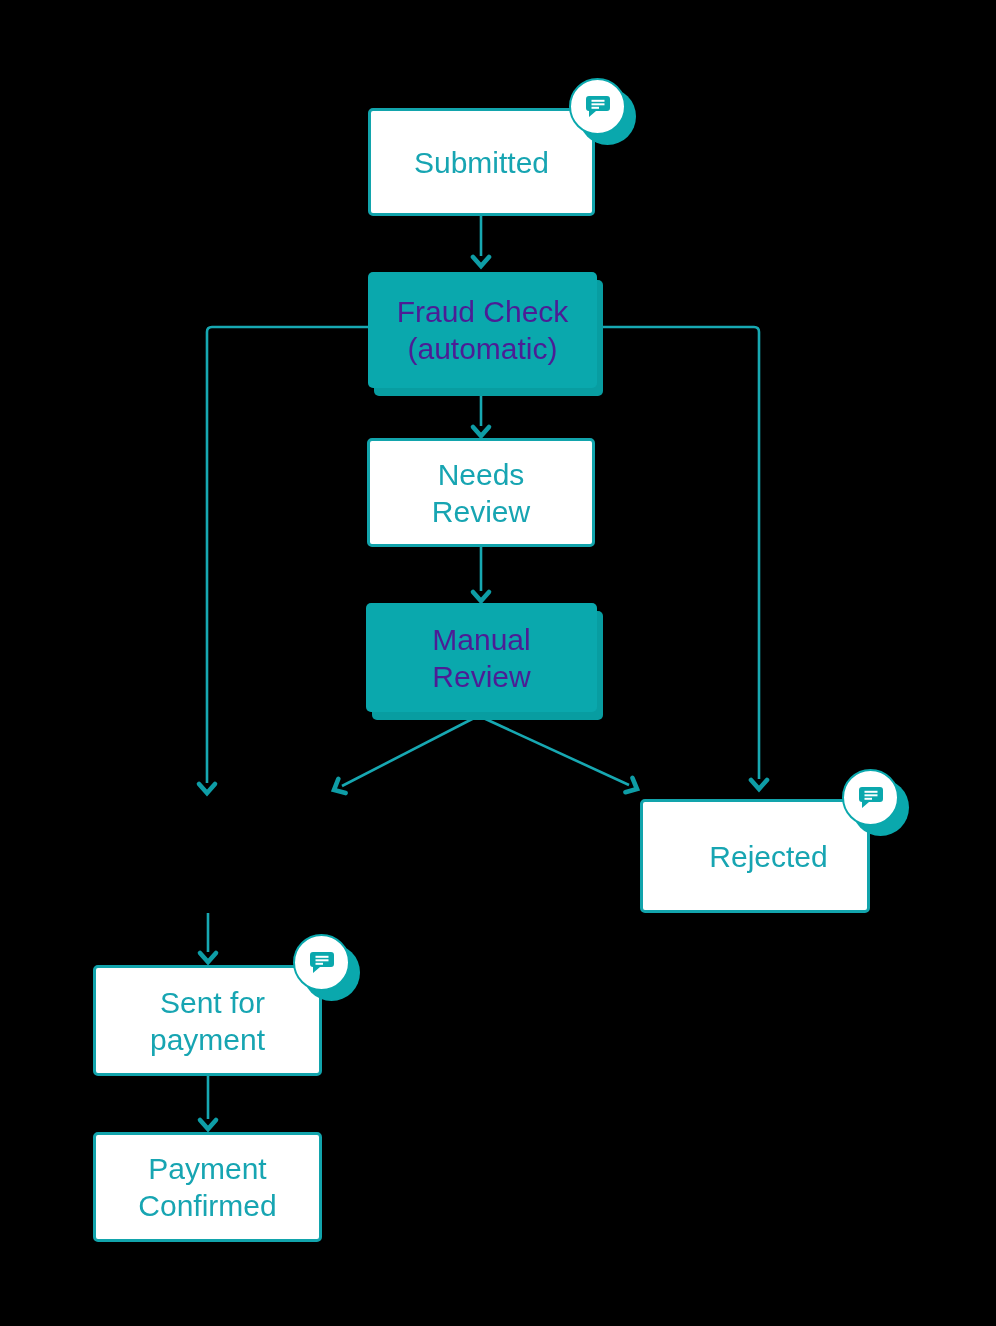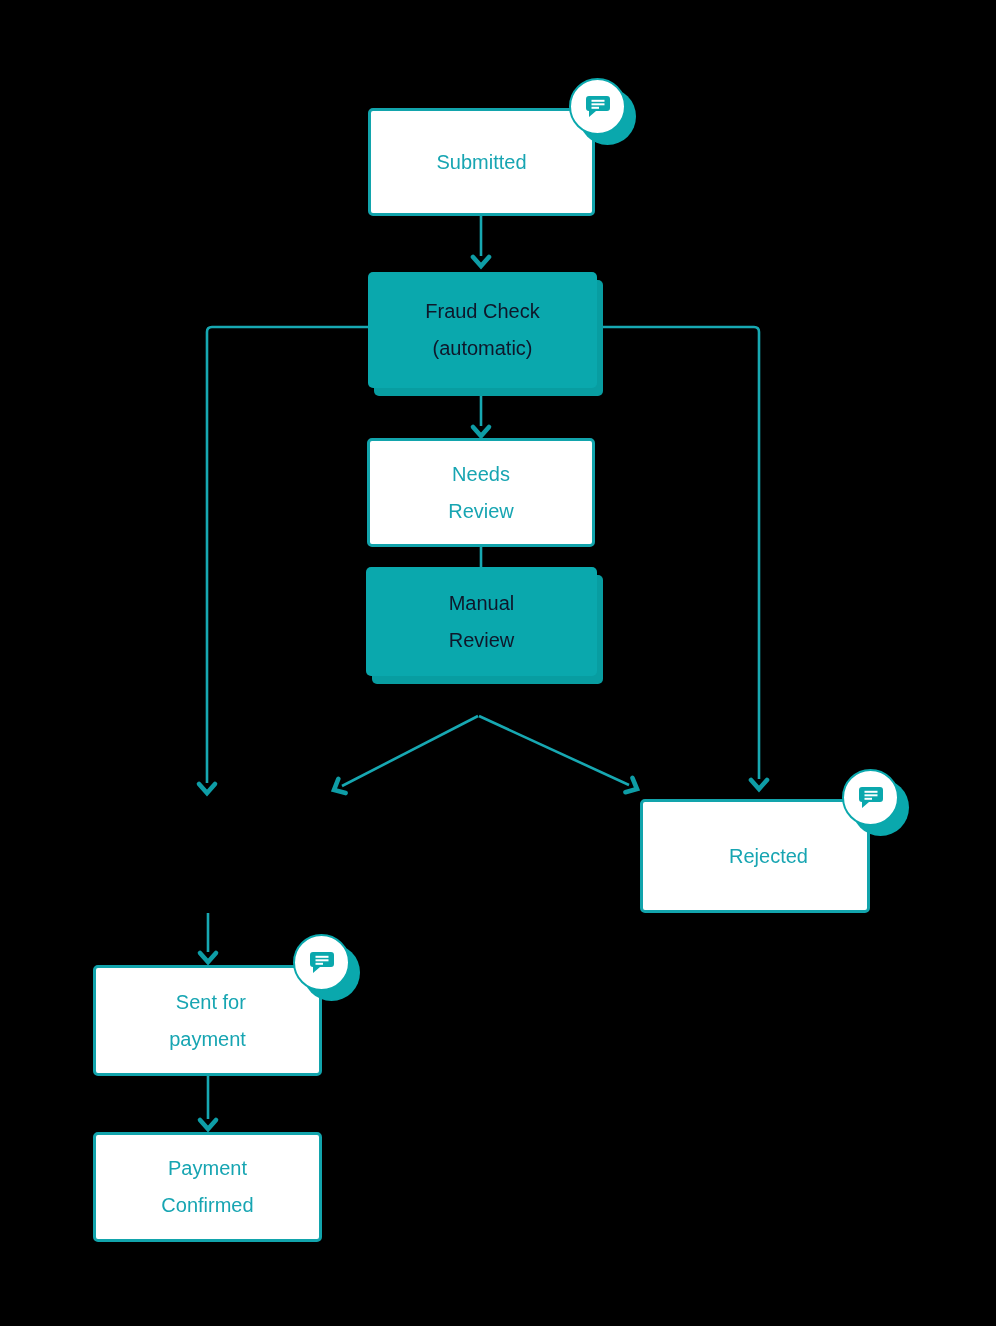--- a/index.html
+++ b/index.html
@@ -24,26 +24,26 @@
     box-sizing: border-box;
     border-radius: 5px;
   }
   .node.outline {
     background: #ffffff;
     border: 3px solid #12a4ac;
     color: #17a5b2;
   }
   .node.filled {
     background: #0aa8ad;
-    color: #0f172a;
+    color: #4c1d95;
     box-shadow: 6px 8px 0 0 #089da1;
   }
   .node-label {
     white-space: pre-line;
-    font-size: 20px;
+    font-size: 30px;
     line-height: 37px;
     font-weight: 400;
   }
 
   .badge { position: absolute; width: 70px; height: 70px; }
   .badge-shadow {
     position: absolute; left: 10px; top: 10px;
     width: 57px; height: 57px; border-radius: 50%;
     background: #0aa8ad;
   }
@@ -53,21 +53,21 @@
     background: #ffffff;
     border: 2px solid #0aa8ad;
     box-sizing: border-box;
     display: flex; align-items: center; justify-content: center;
   }
 
   
   #node-submitted         { left: 368px; top: 108px;  width: 227px; height: 108px; }
   #node-fraud-check       { left: 368px; top: 272px;  width: 229px; height: 116px; }
   #node-needs-review      { left: 367px; top: 438px;  width: 228px; height: 109px; }
-  #node-manual-review     { left: 366px; top: 567px;  width: 231px; height: 109px; text-align: center; }
+  #node-manual-review     { left: 366px; top: 603px;  width: 231px; height: 109px; text-align: center; }
   #node-approved          { left: 93px;  top: 800px;  width: 230px; height: 113px; }
   #node-rejected          { left: 640px; top: 799px;  width: 230px; height: 114px; padding-left: 27px; }
   #node-sent-for-payment  { left: 93px;  top: 965px;  width: 229px; height: 111px; text-align: right; }
   #node-payment-confirmed { left: 93px;  top: 1132px; width: 229px; height: 110px; }
 
   #badge-submitted        { left: 569px; top: 78px; }
   #badge-rejected         { left: 842px; top: 769px; }
   #badge-sent-for-payment { left: 293px; top: 934px; }
 </style>
 </head>

